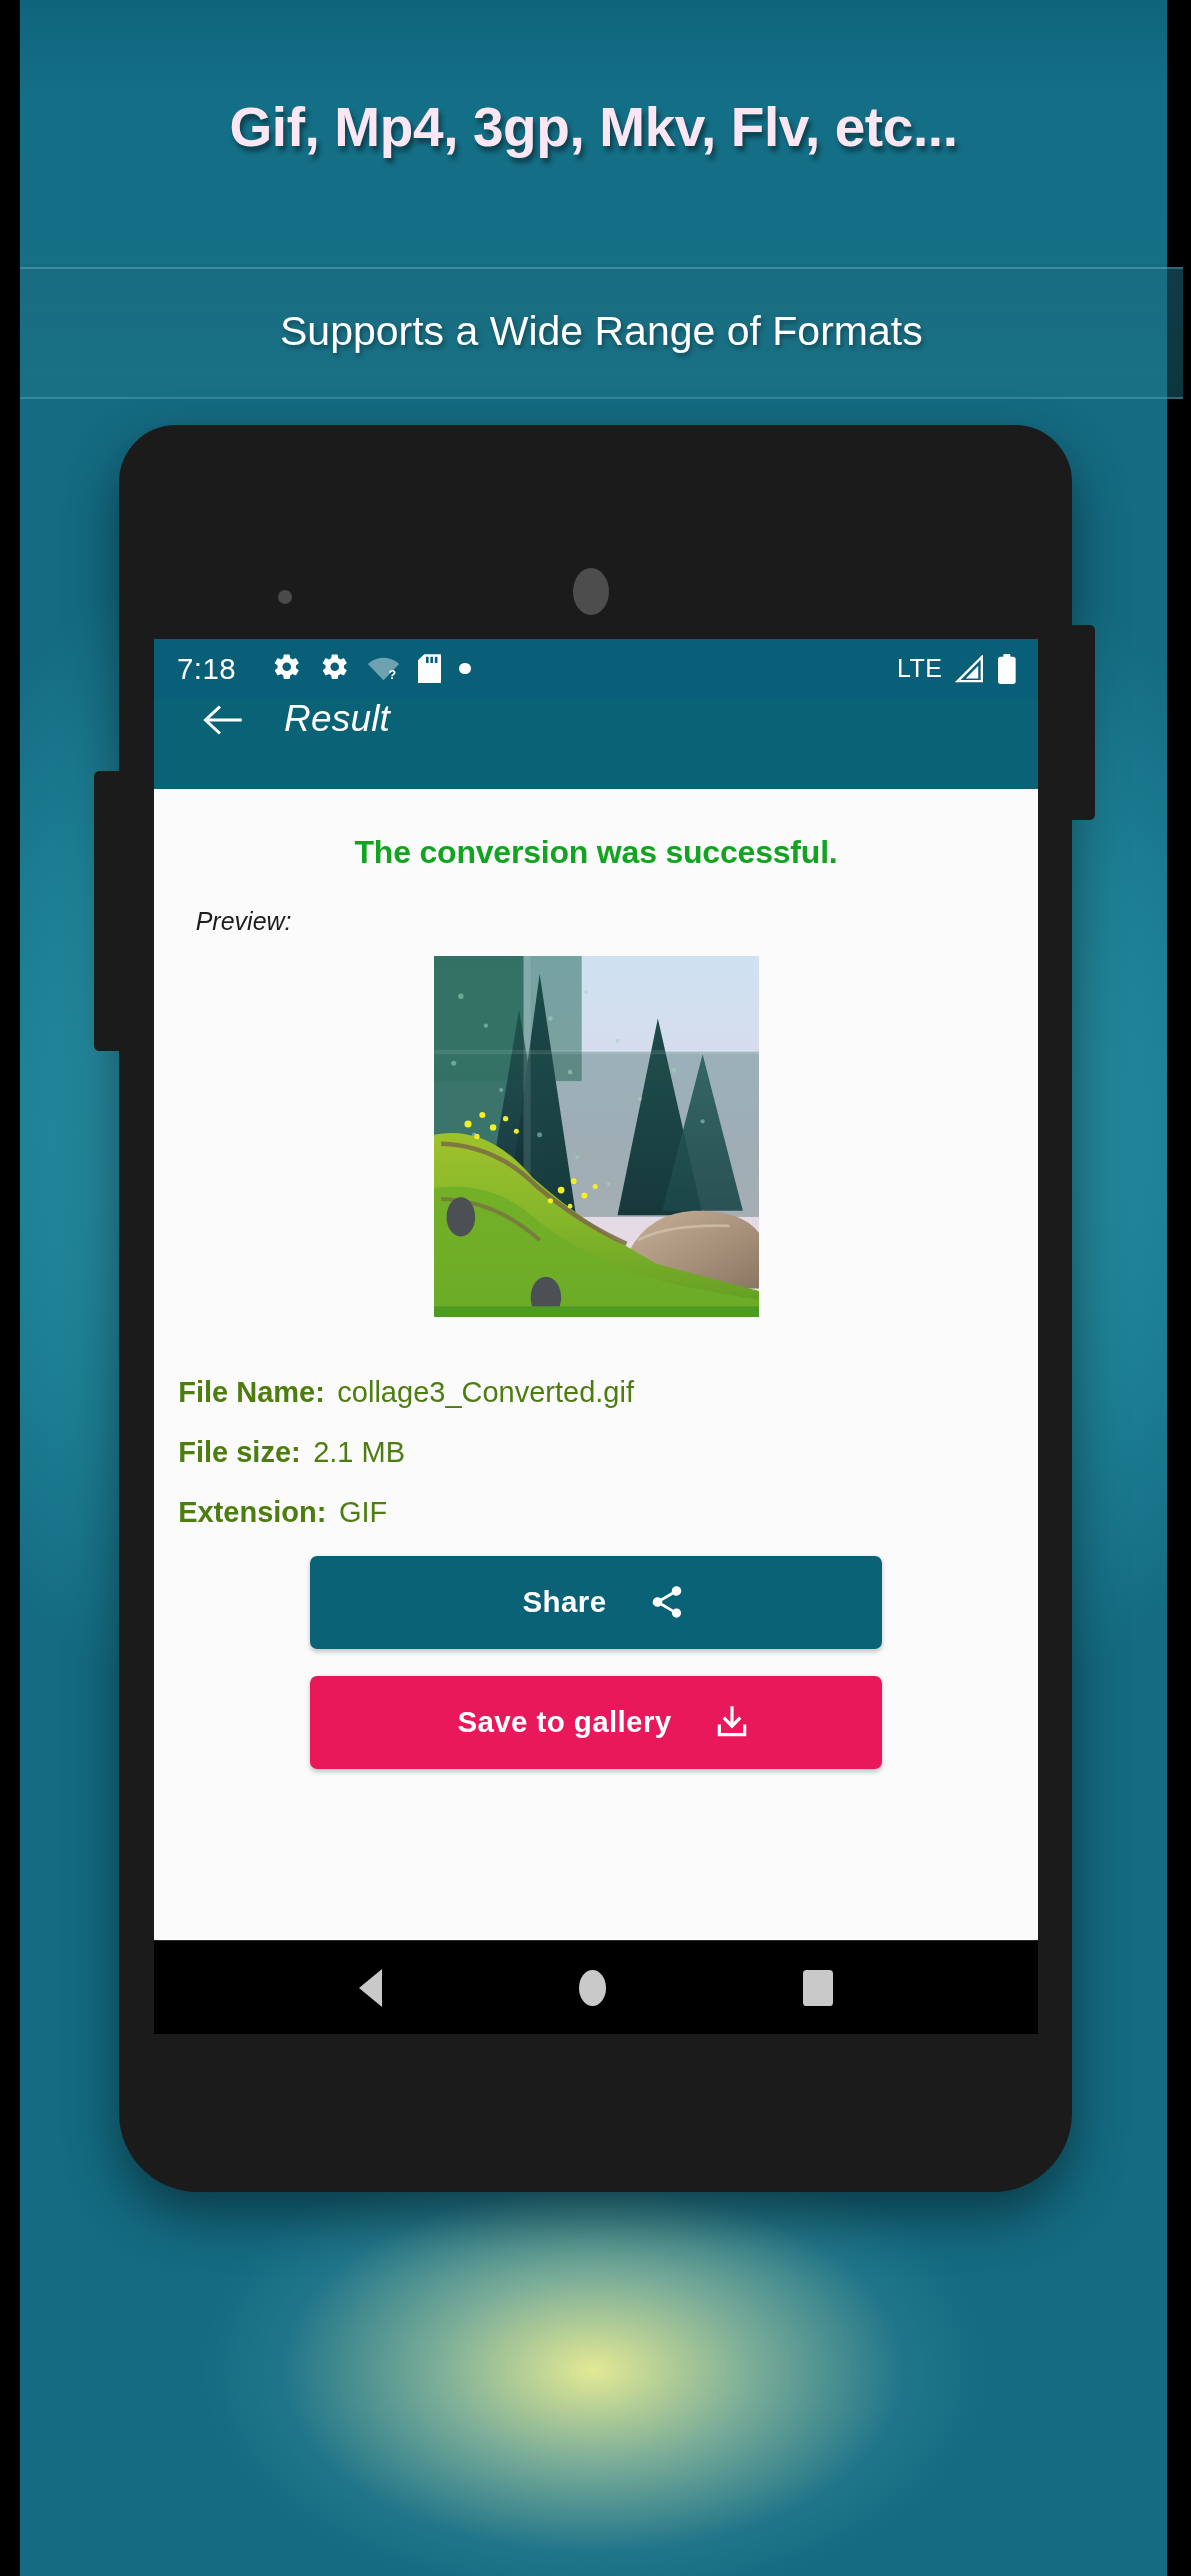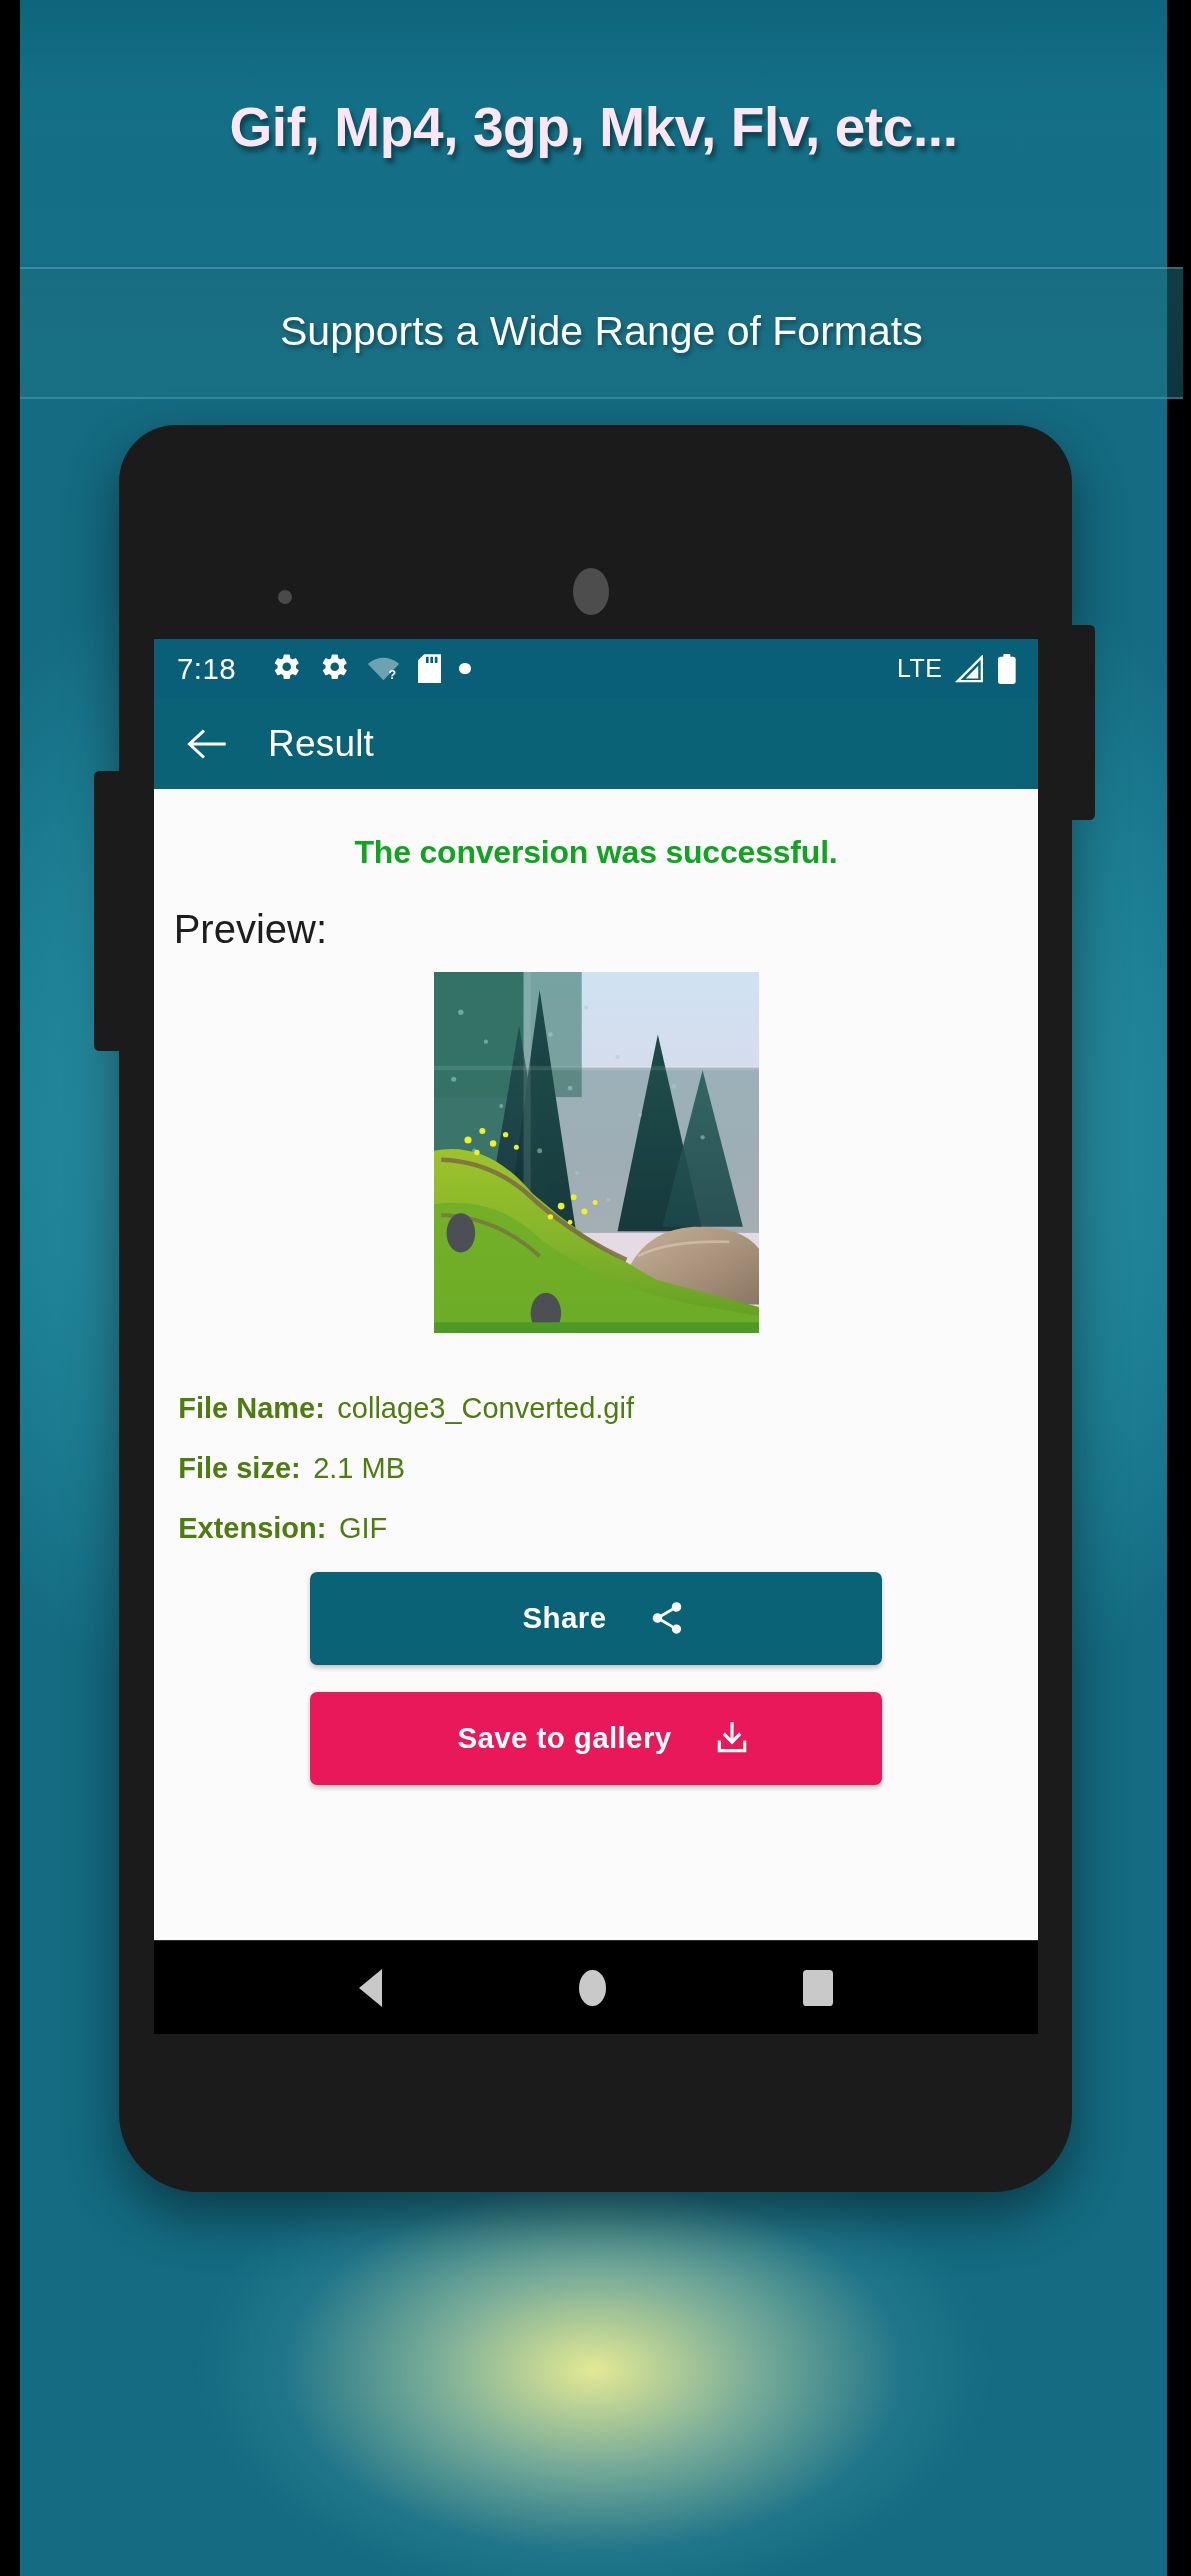--- a/index.html
+++ b/index.html
@@ -122,23 +122,24 @@
   .wifi-q svg { position:absolute; left:0; top:0; }
   .sdcard svg { display:block; }
   .sb-dot { width:11.6px; height:11.6px; border-radius:50%; background:#fff; }
   .lte { font-size:25px; letter-spacing:0.4px; }
   .sig svg, .bat svg { display:block; }
 
   
   .appbar {
     height:91px;
     background:#0A6277;
-    display:flex; align-items:center;
-    padding-left:30px;
+    display:flex; align-items:flex-start;
+    padding-left:46px;
     gap:41px;
+    font-style:italic;
   }
   .back-btn { width:43px; height:43px; display:flex; align-items:center; justify-content:center; cursor:pointer; }
   .appbar-title {
     font-size:37px;
     color:#ffffff;
     font-weight:500;
     letter-spacing:0.2px;
   }
 
   
@@ -150,24 +151,25 @@
   }
   .success-msg {
     text-align:center;
     color:#12A321;
     font-weight:bold;
     font-size:32px;
     padding-top:45px;
     letter-spacing:-0.2px;
   }
   .preview-label {
-    font-size:40px;
+    font-size:25px;
     color:#1d1d1d;
     margin-top:36px;
-    margin-left:0;
+    margin-left:22px;
+    font-style:italic;
   }
 
   .preview-wrap {
     margin:19.7px auto 0;
     width:325px; height:361px;
     position:relative;
     overflow:hidden;
     background:#cfe0ea;
   }
   .preview-wrap svg { display:block; width:100%; height:100%; }

